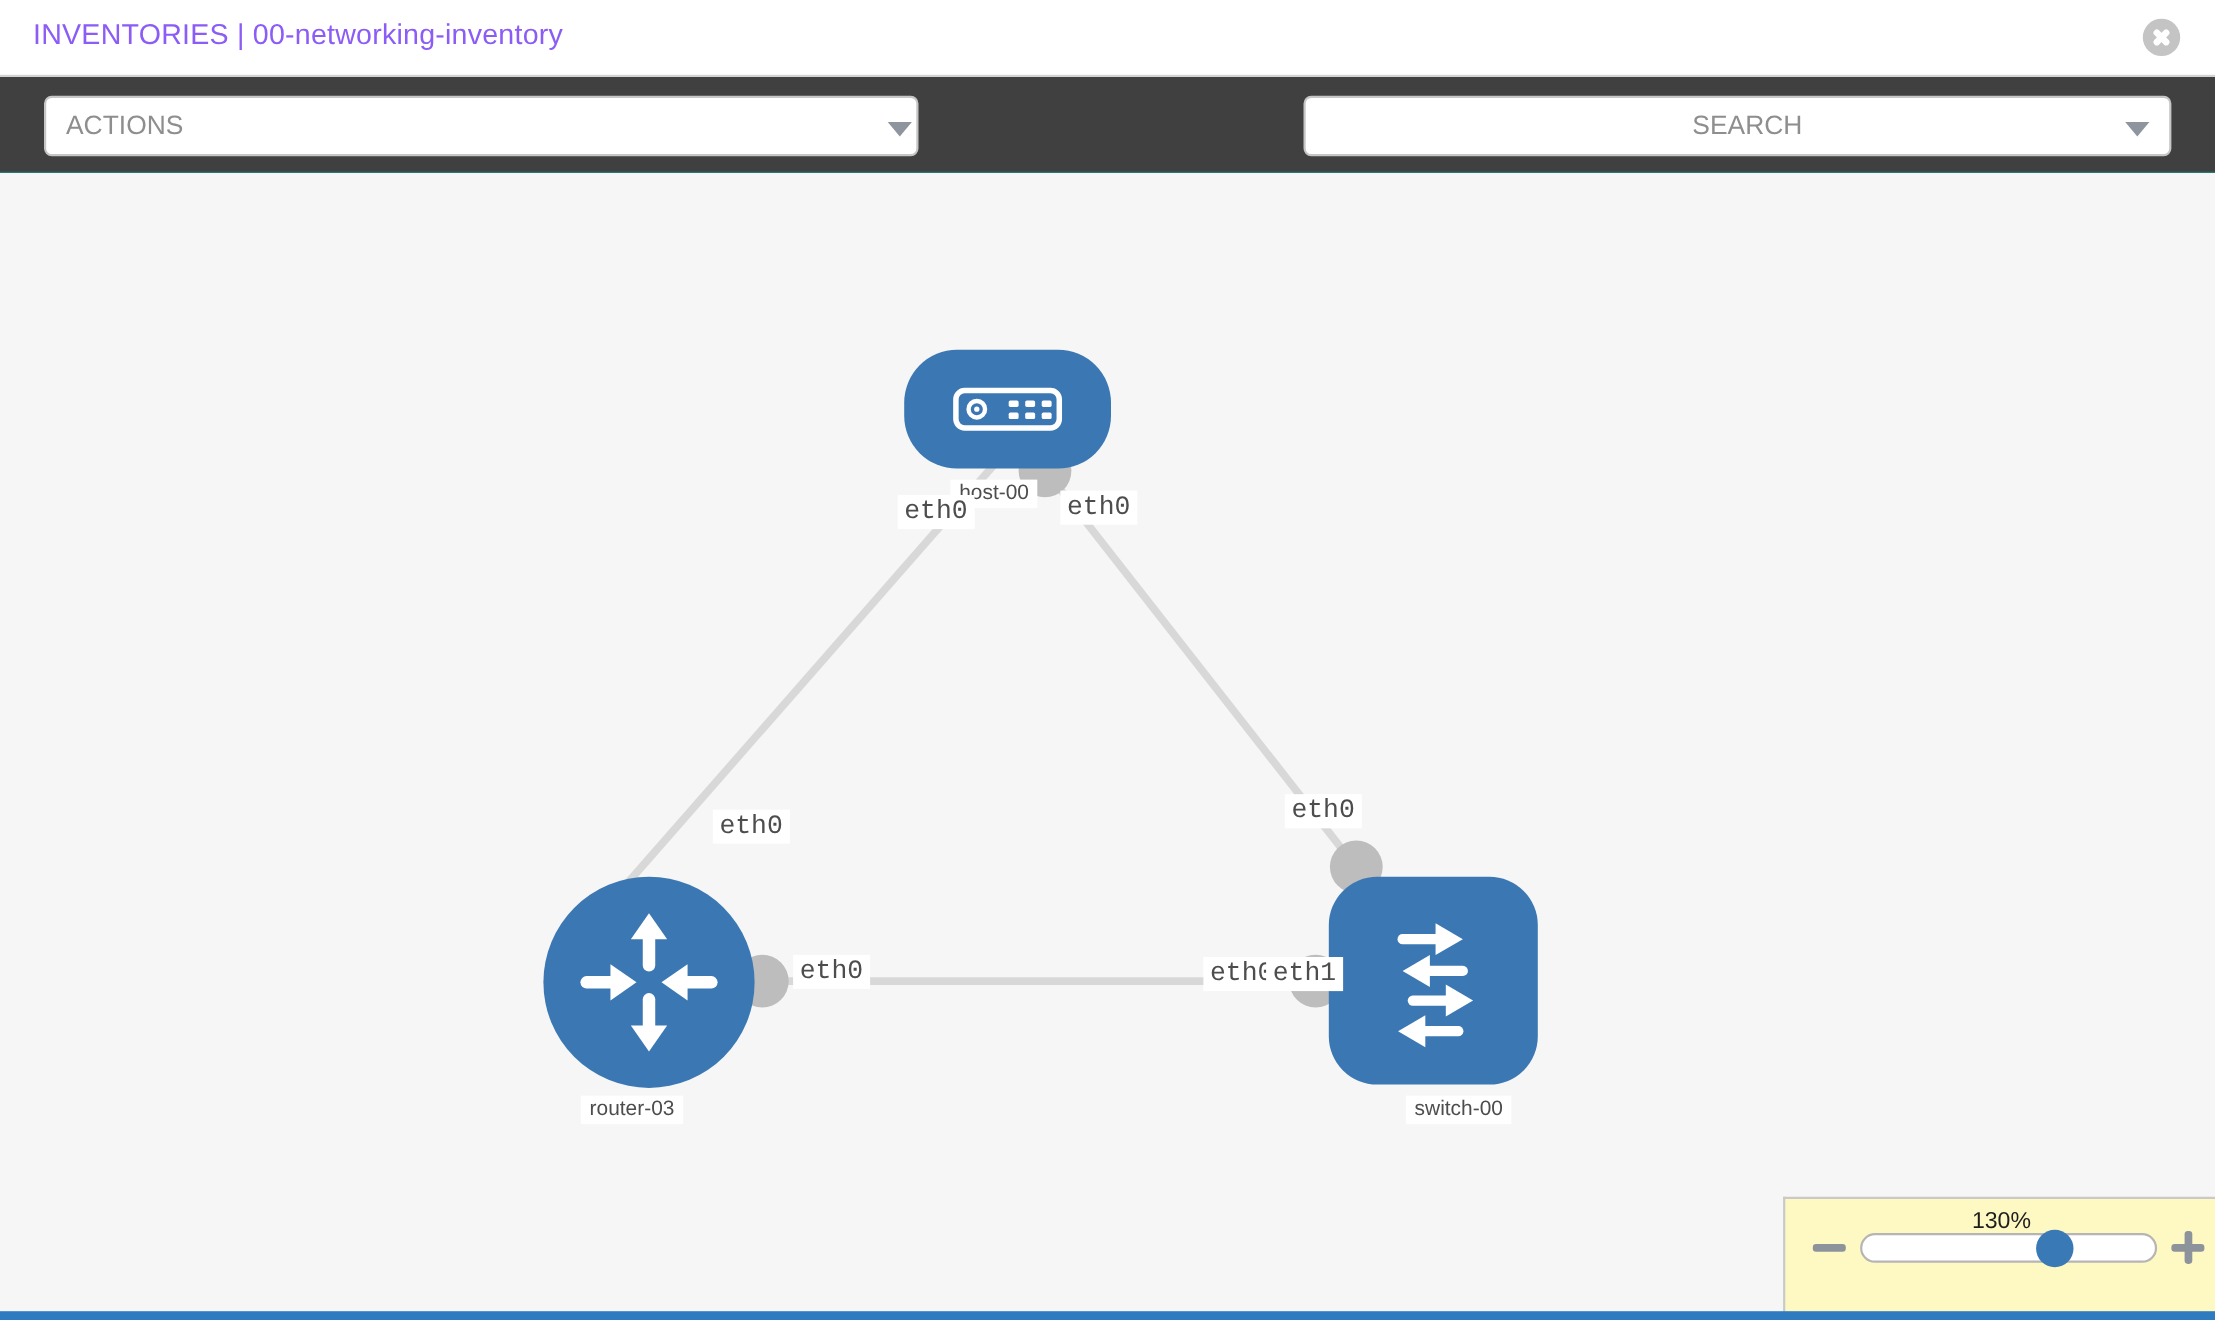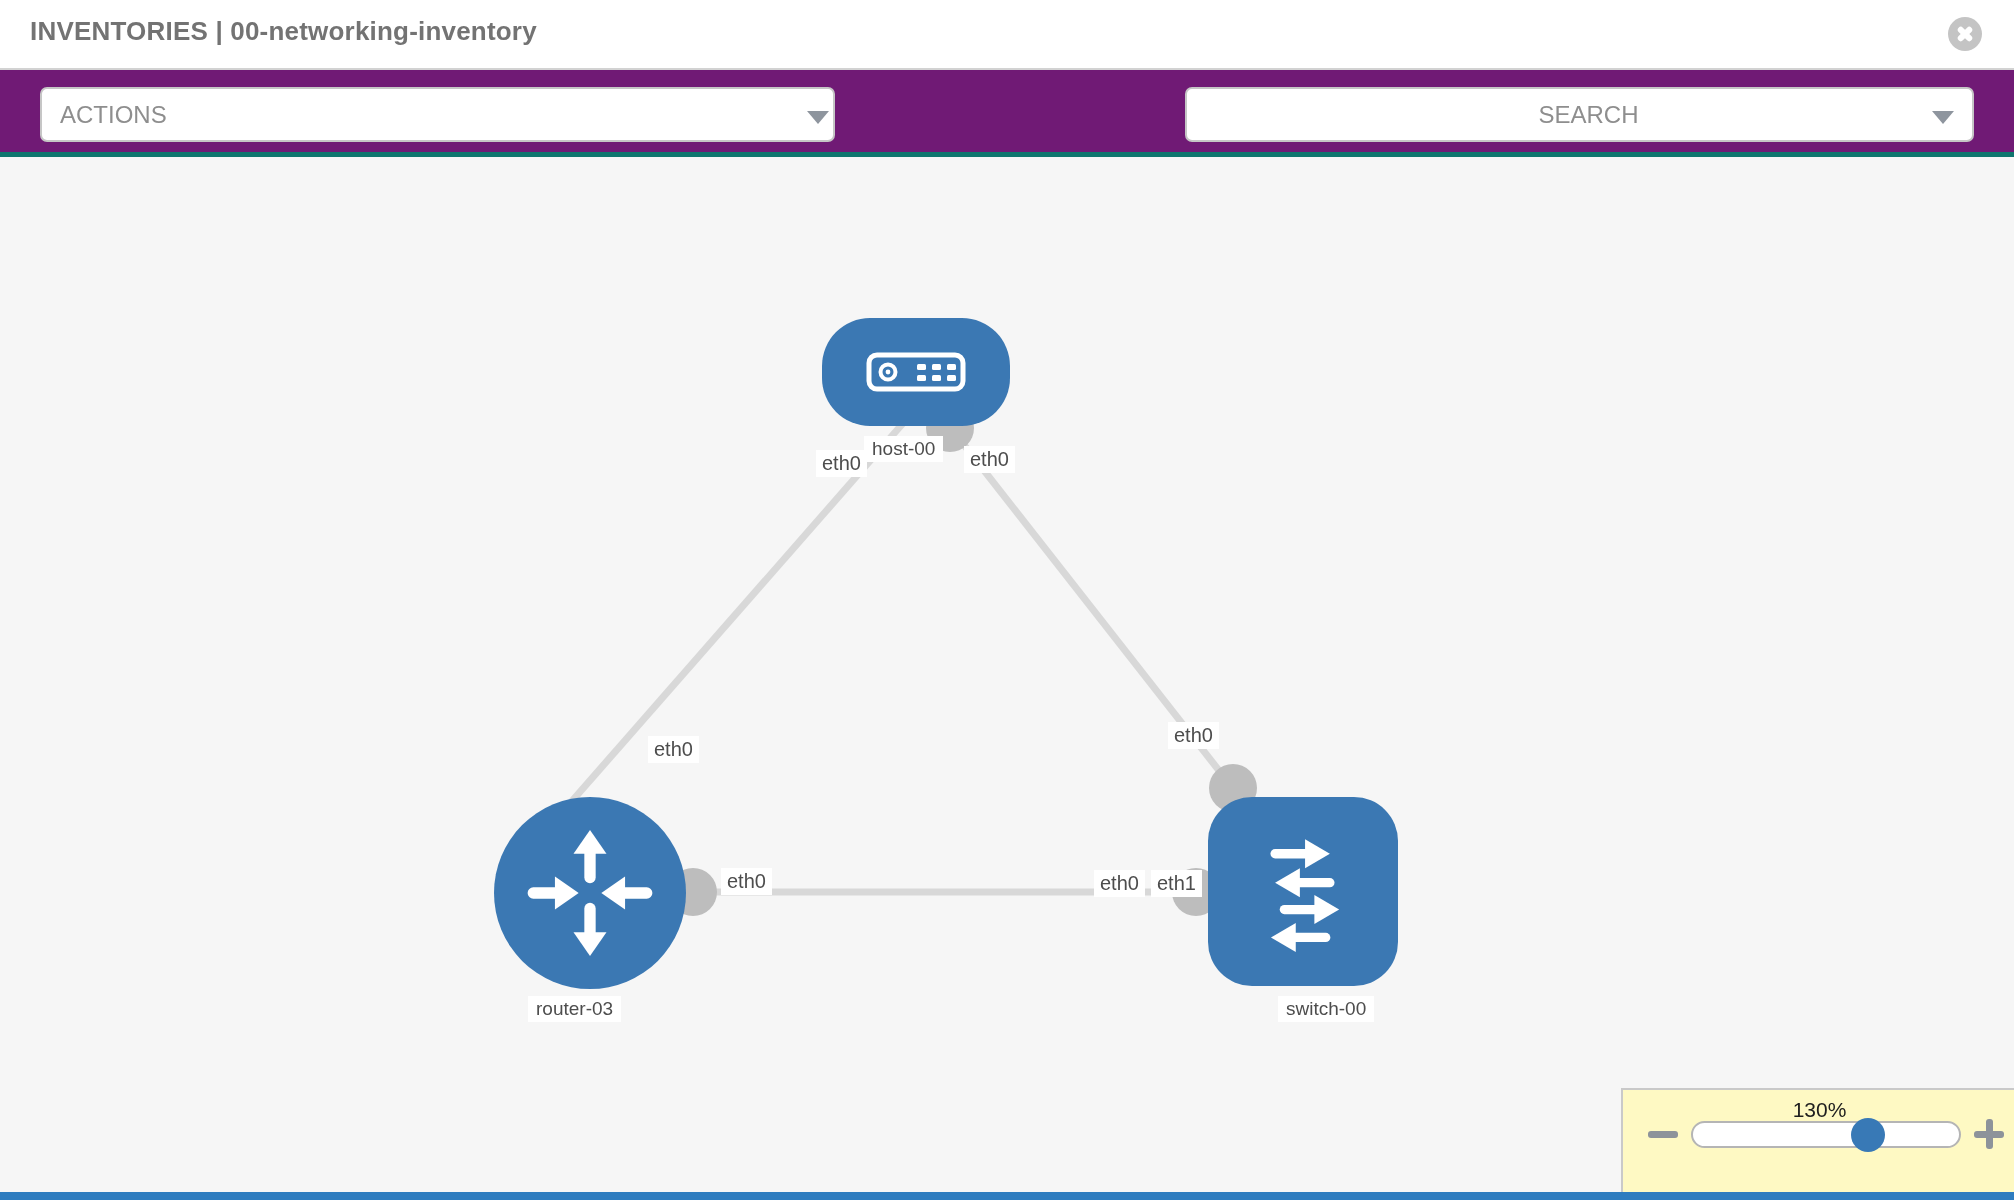--- a/index.html
+++ b/index.html
@@ -3,31 +3,31 @@
 <meta charset="utf-8">
 <style>
   * { margin:0; padding:0; box-sizing:border-box; }
   html,body { width:2014px; height:1200px; overflow:hidden;
     font-family:"Liberation Sans","DejaVu Sans",sans-serif; background:#f6f6f6; }
 
   
   .header { position:absolute; left:0; top:0; width:2014px; height:70px;
     background:#ffffff; border-bottom:2px solid #d2d2d2; }
   .header-title { position:absolute; left:30px; top:16px; font-size:26px;
-    font-weight:bold; color:#737373; letter-spacing:0.2px; }
+    font-weight:normal; color:#8b5cf6; letter-spacing:0.2px; }
   .close-btn { position:absolute; left:1948px; top:17px; width:34px; height:34px;
     border-radius:50%; background:#c4c4c4; cursor:pointer; }
   .close-btn::before, .close-btn::after { content:""; position:absolute; left:8px;
     top:14px; width:18px; height:6px; border-radius:3px; background:#ffffff; }
   .close-btn::before { transform:rotate(45deg); }
   .close-btn::after  { transform:rotate(-45deg); }
 
   
   .toolbar { position:absolute; left:0; top:70px; width:2014px; height:87px;
-    background:#701a75; border-bottom:5px solid #0f766e; }
+    background:#404040; border-bottom:1px solid #0f766e; }
   .select-box { position:absolute; top:17px; height:55px; background:#ffffff;
     border:2px solid #c6c6c6; border-radius:7px; font-size:24px; color:#8e8e8e;
     line-height:51px; padding-left:18px; cursor:pointer; }
   .actions-box { left:40px; width:795px; }
   .search-box  { left:1185px; width:789px;text-align:center; }
   .caret { position:absolute; top:22px; width:0; height:0;
     border-left:11px solid transparent; border-right:11px solid transparent;
     border-top:13px solid #8e959e; }
   .caret-actions { left:765px; }
   .caret-search  { left:745px; }
@@ -44,21 +44,21 @@
   .node { position:absolute; background:#3b78b3; display:flex;
     align-items:center; justify-content:center; cursor:pointer; }
   .node-host   { left:822px; top:160px; width:188px; height:108px; border-radius:48px; }
   .node-router { left:494px; top:639px; width:192px; height:192px; border-radius:50%; }
   .node-switch { left:1208px; top:639px; width:190px; height:189px; border-radius:44px; }
   .node svg { display:block; }
 
   .diagram-label { position:absolute; background:#ffffff; color:#4d4d4d;
     white-space:nowrap; }
   .node-label { font-size:19px; padding:2px 8px; }
-  .iface-label { font-size:20px; padding:2px 6px; }
+  .iface-label { font-size:24px; padding:2px 6px;font-family:Liberation Mono, monospace; }
 
   
   .zoom-panel { position:absolute; left:1621px; top:930px; width:393px; height:112px;
     background:#fef9c3; border-left:2px solid #c9c9c9; border-top:2px solid #c9c9c9; }
   .zoom-value { position:absolute; left:0; top:8px; width:393px; text-align:center;
     font-size:21px; color:#1e1e1e; }
   .zoom-minus, .zoom-plus { position:absolute; top:26px; width:36px; height:36px;
     cursor:pointer; }
   .zoom-minus { left:22px; }
   .zoom-plus  { left:348px; }

